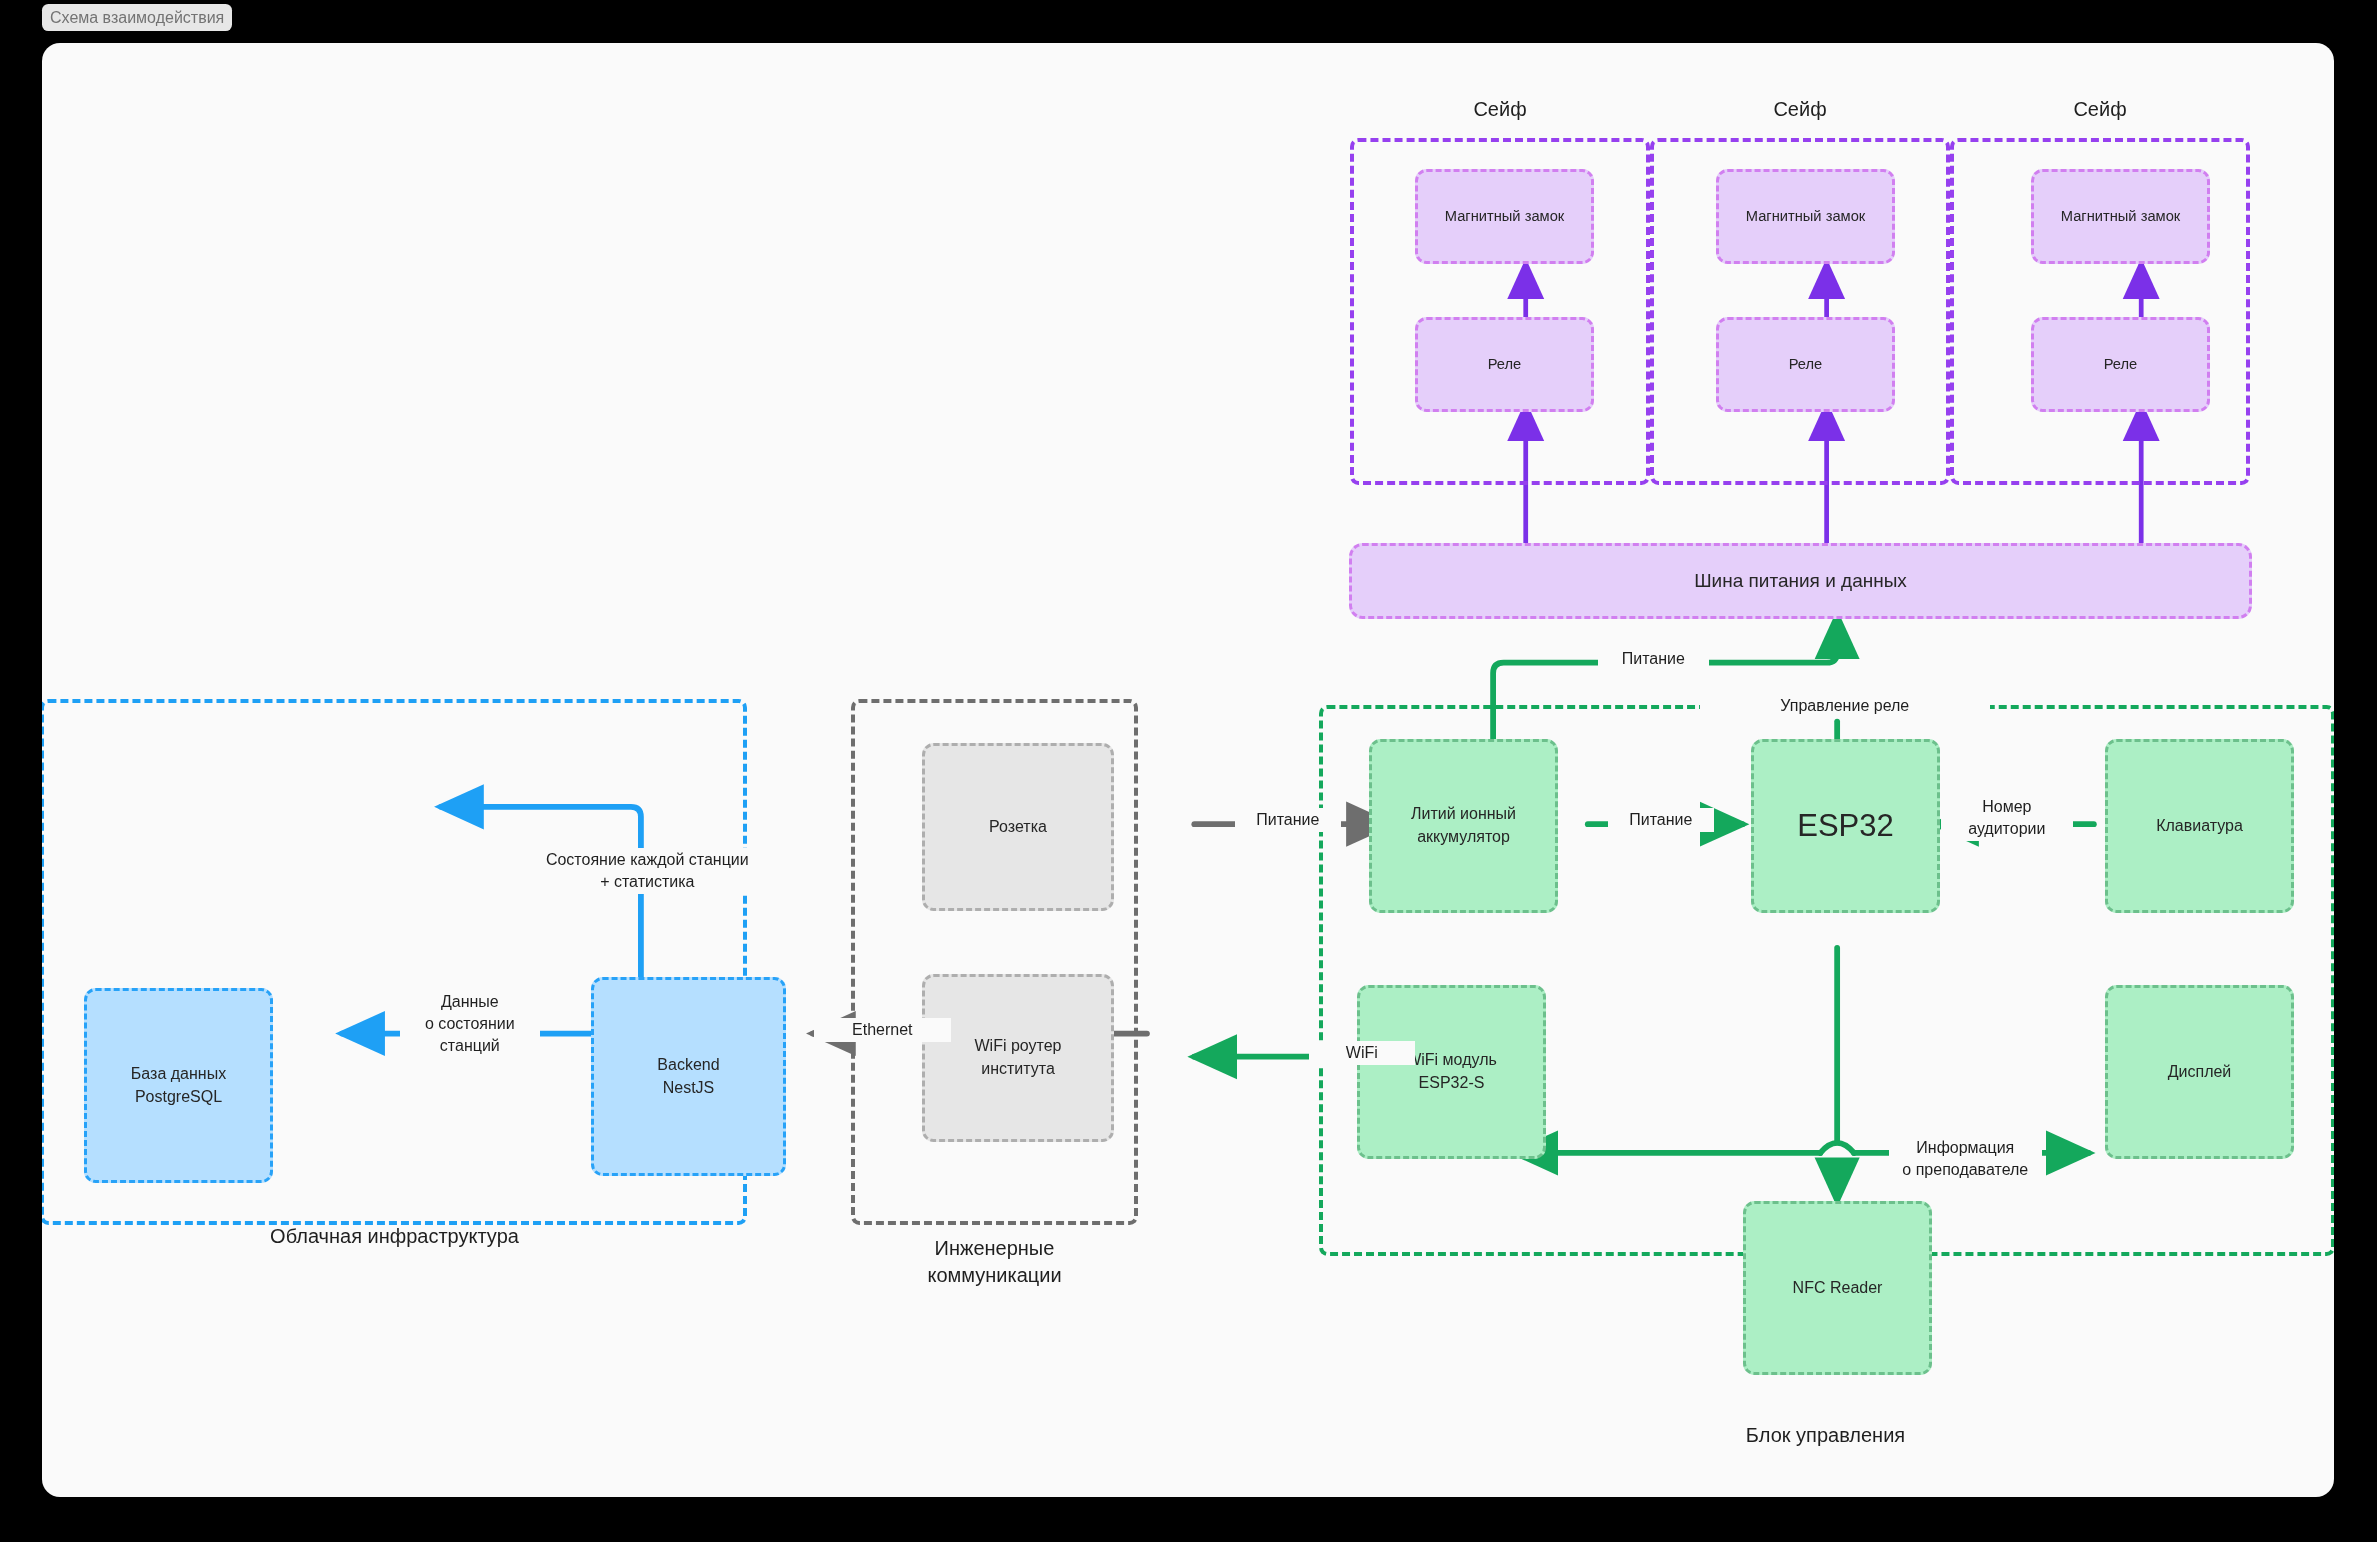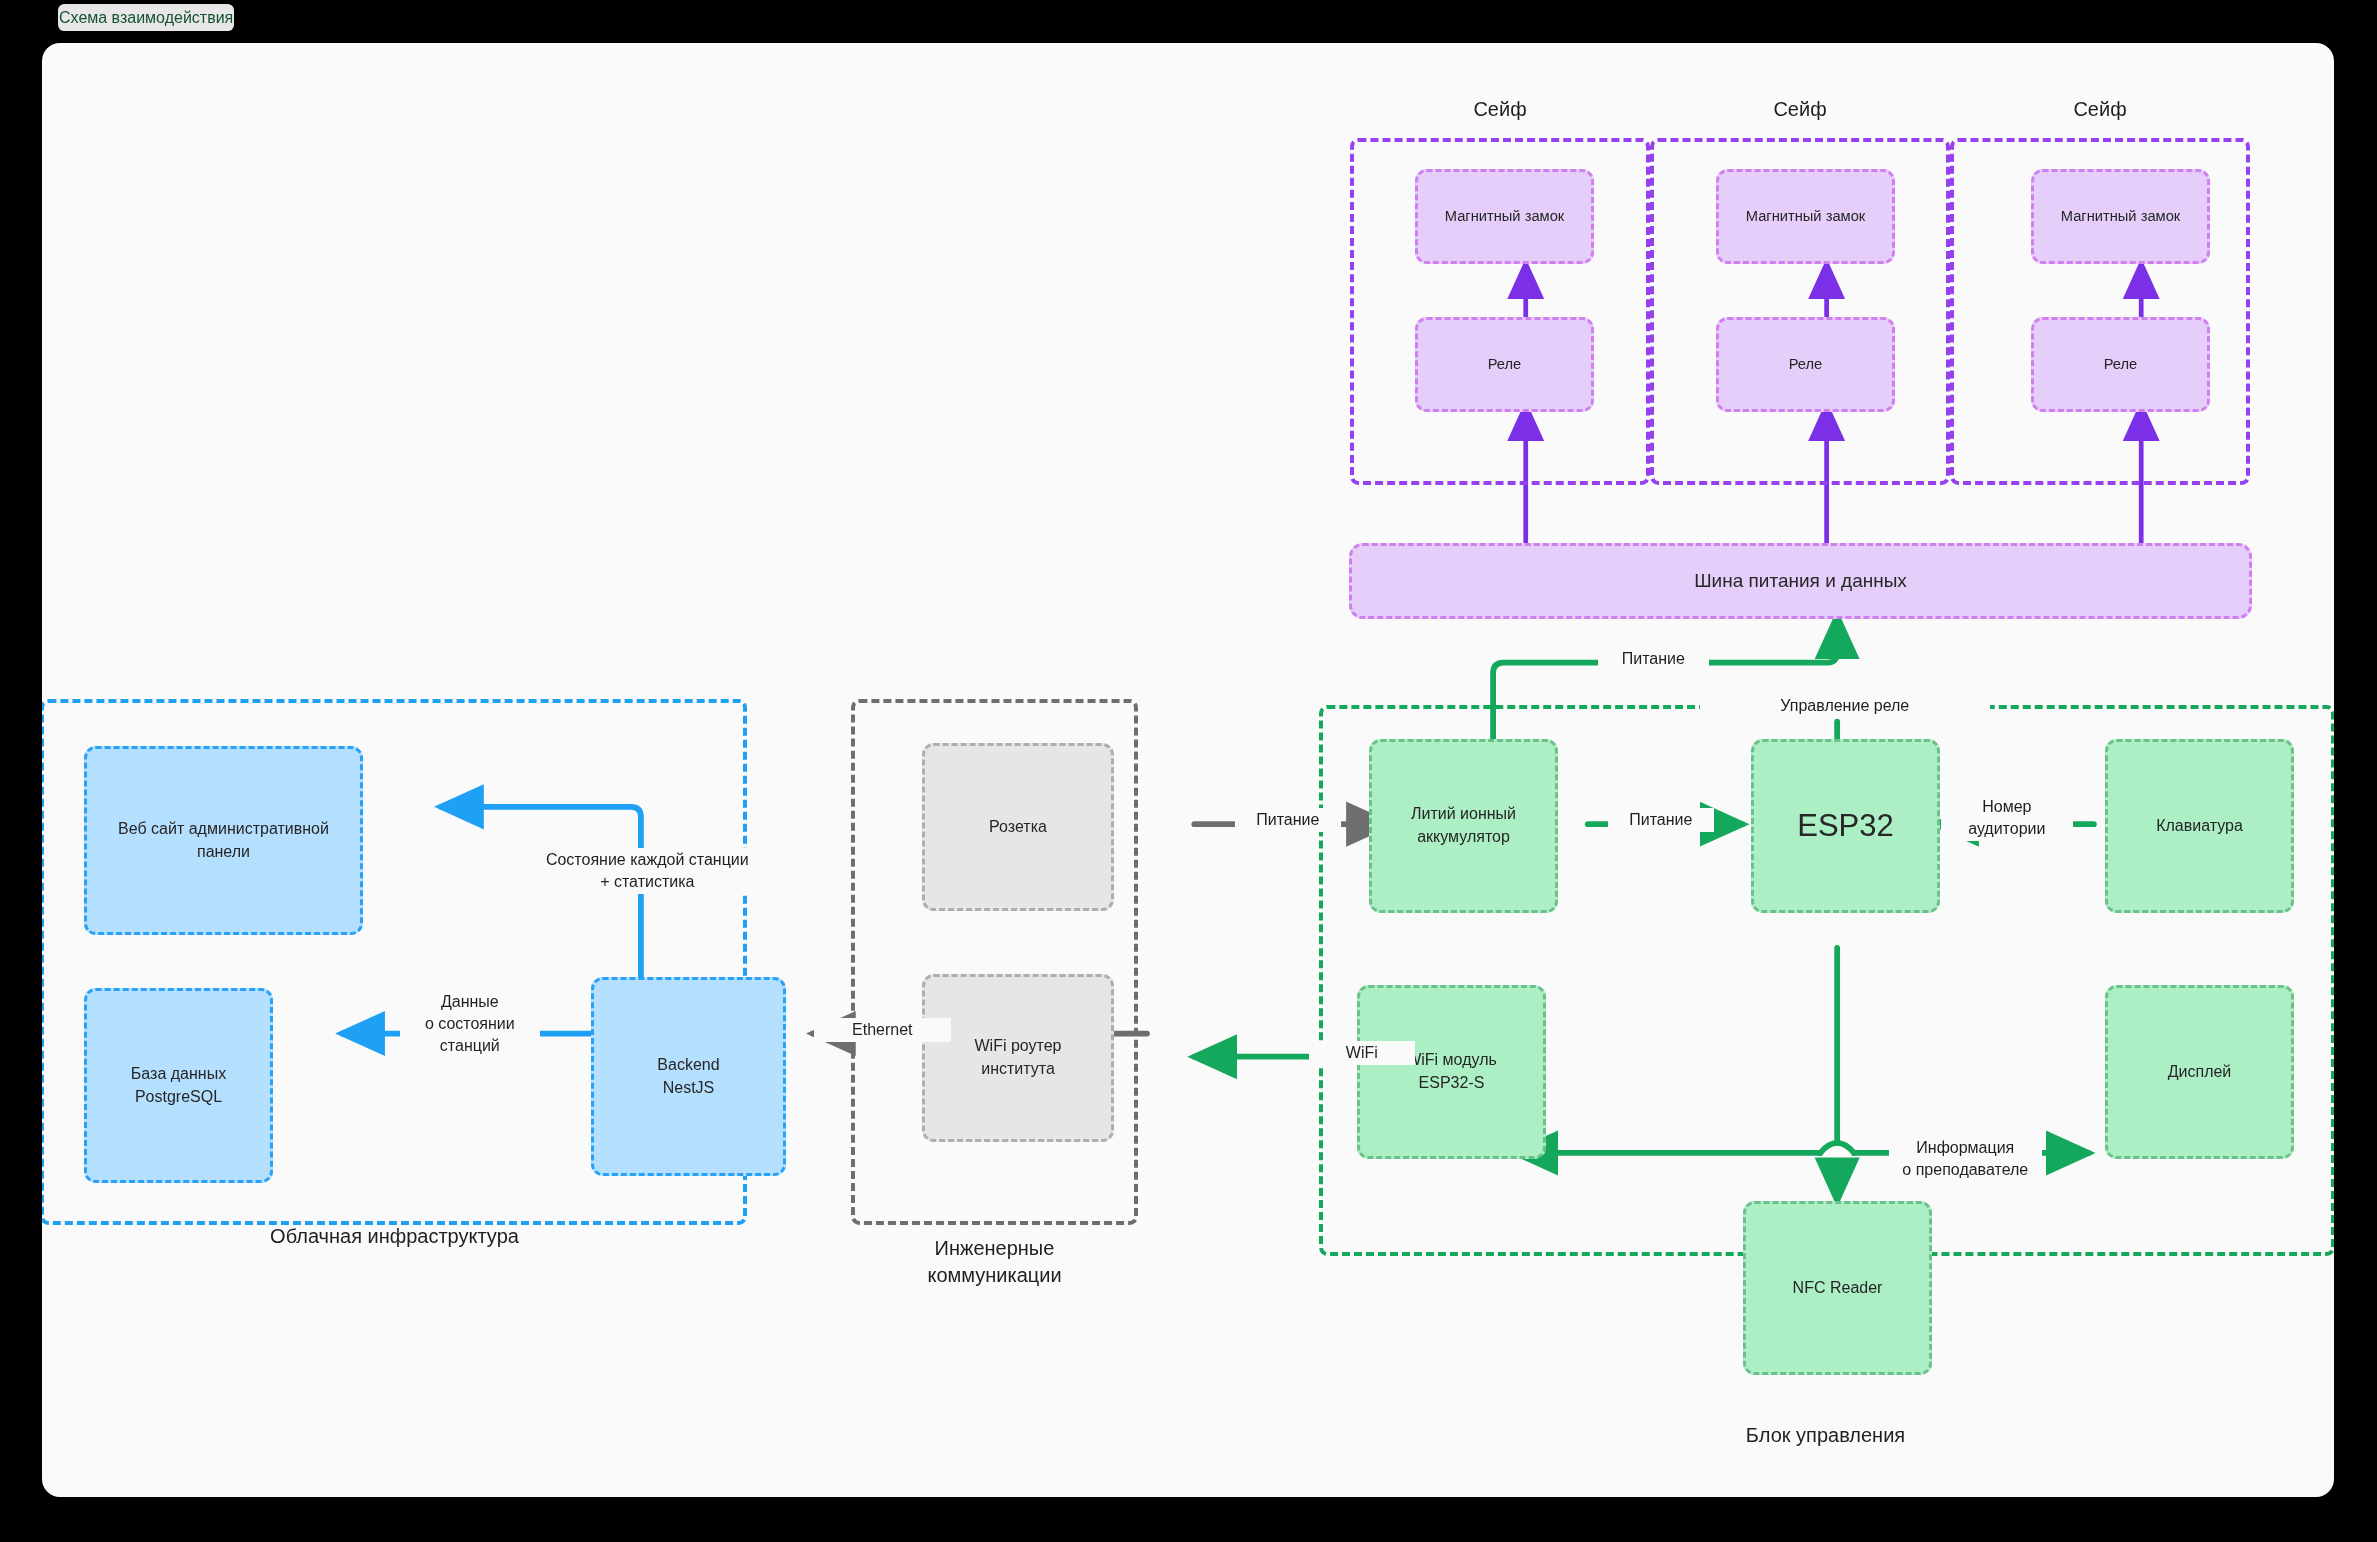--- a/index.html
+++ b/index.html
@@ -14,30 +14,29 @@
     height: 1542px;
     background: #000000;
     overflow: hidden;
   }
   
   #title-tab {
     position: absolute;
     left: 42px;
     top: 4.2px;
     height: 27px;
-    padding: 0 1px;
+    padding: 0 8px;
     display: flex;
     align-items: center;
     background: #e7e7e7;
     border-radius: 6.3px;
-    color: #14532d;
+    color: #737373;
     font-size: 16px;
     white-space: nowrap;
     z-index: 50;
-    margin-left: 16px;
   }
   
   #canvas {
     position: absolute;
     left: 42px;
     top: 43px;
     width: 2292px;
     height: 1454px;
     background: #fafafa;
     border-radius: 18px;
@@ -232,23 +231,20 @@
         <span>Магнитный замок</span>
       </div>
       <div class="node purple" style="left:1989px;top:274px; width:179px; height:95px;">
         <span>Реле</span>
       </div>
 
       <div class="node purple bus" style="left:1307px;top:500px; width:903px; height:76px;">
         <span>Шина питания и данных</span>
       </div>
 
-      <div class="node blue" style="left:42px; top:703px; width:279px; height:189px;">
-        <span>Веб сайт административной панели</span>
-      </div>
       <div class="node blue" style="left:42px; top:945px; width:189px; height:195px; white-space:pre-line;">
         <span>База данных
 PostgreSQL</span>
       </div>
       <div class="node blue" style="left:549px;top:934px; width:195px; height:199px; white-space:pre-line;">
         <span>Backend
 NestJS</span>
       </div>
 
       <div class="node gray" style="left:880px;top:700px; width:192px; height:168px;">

